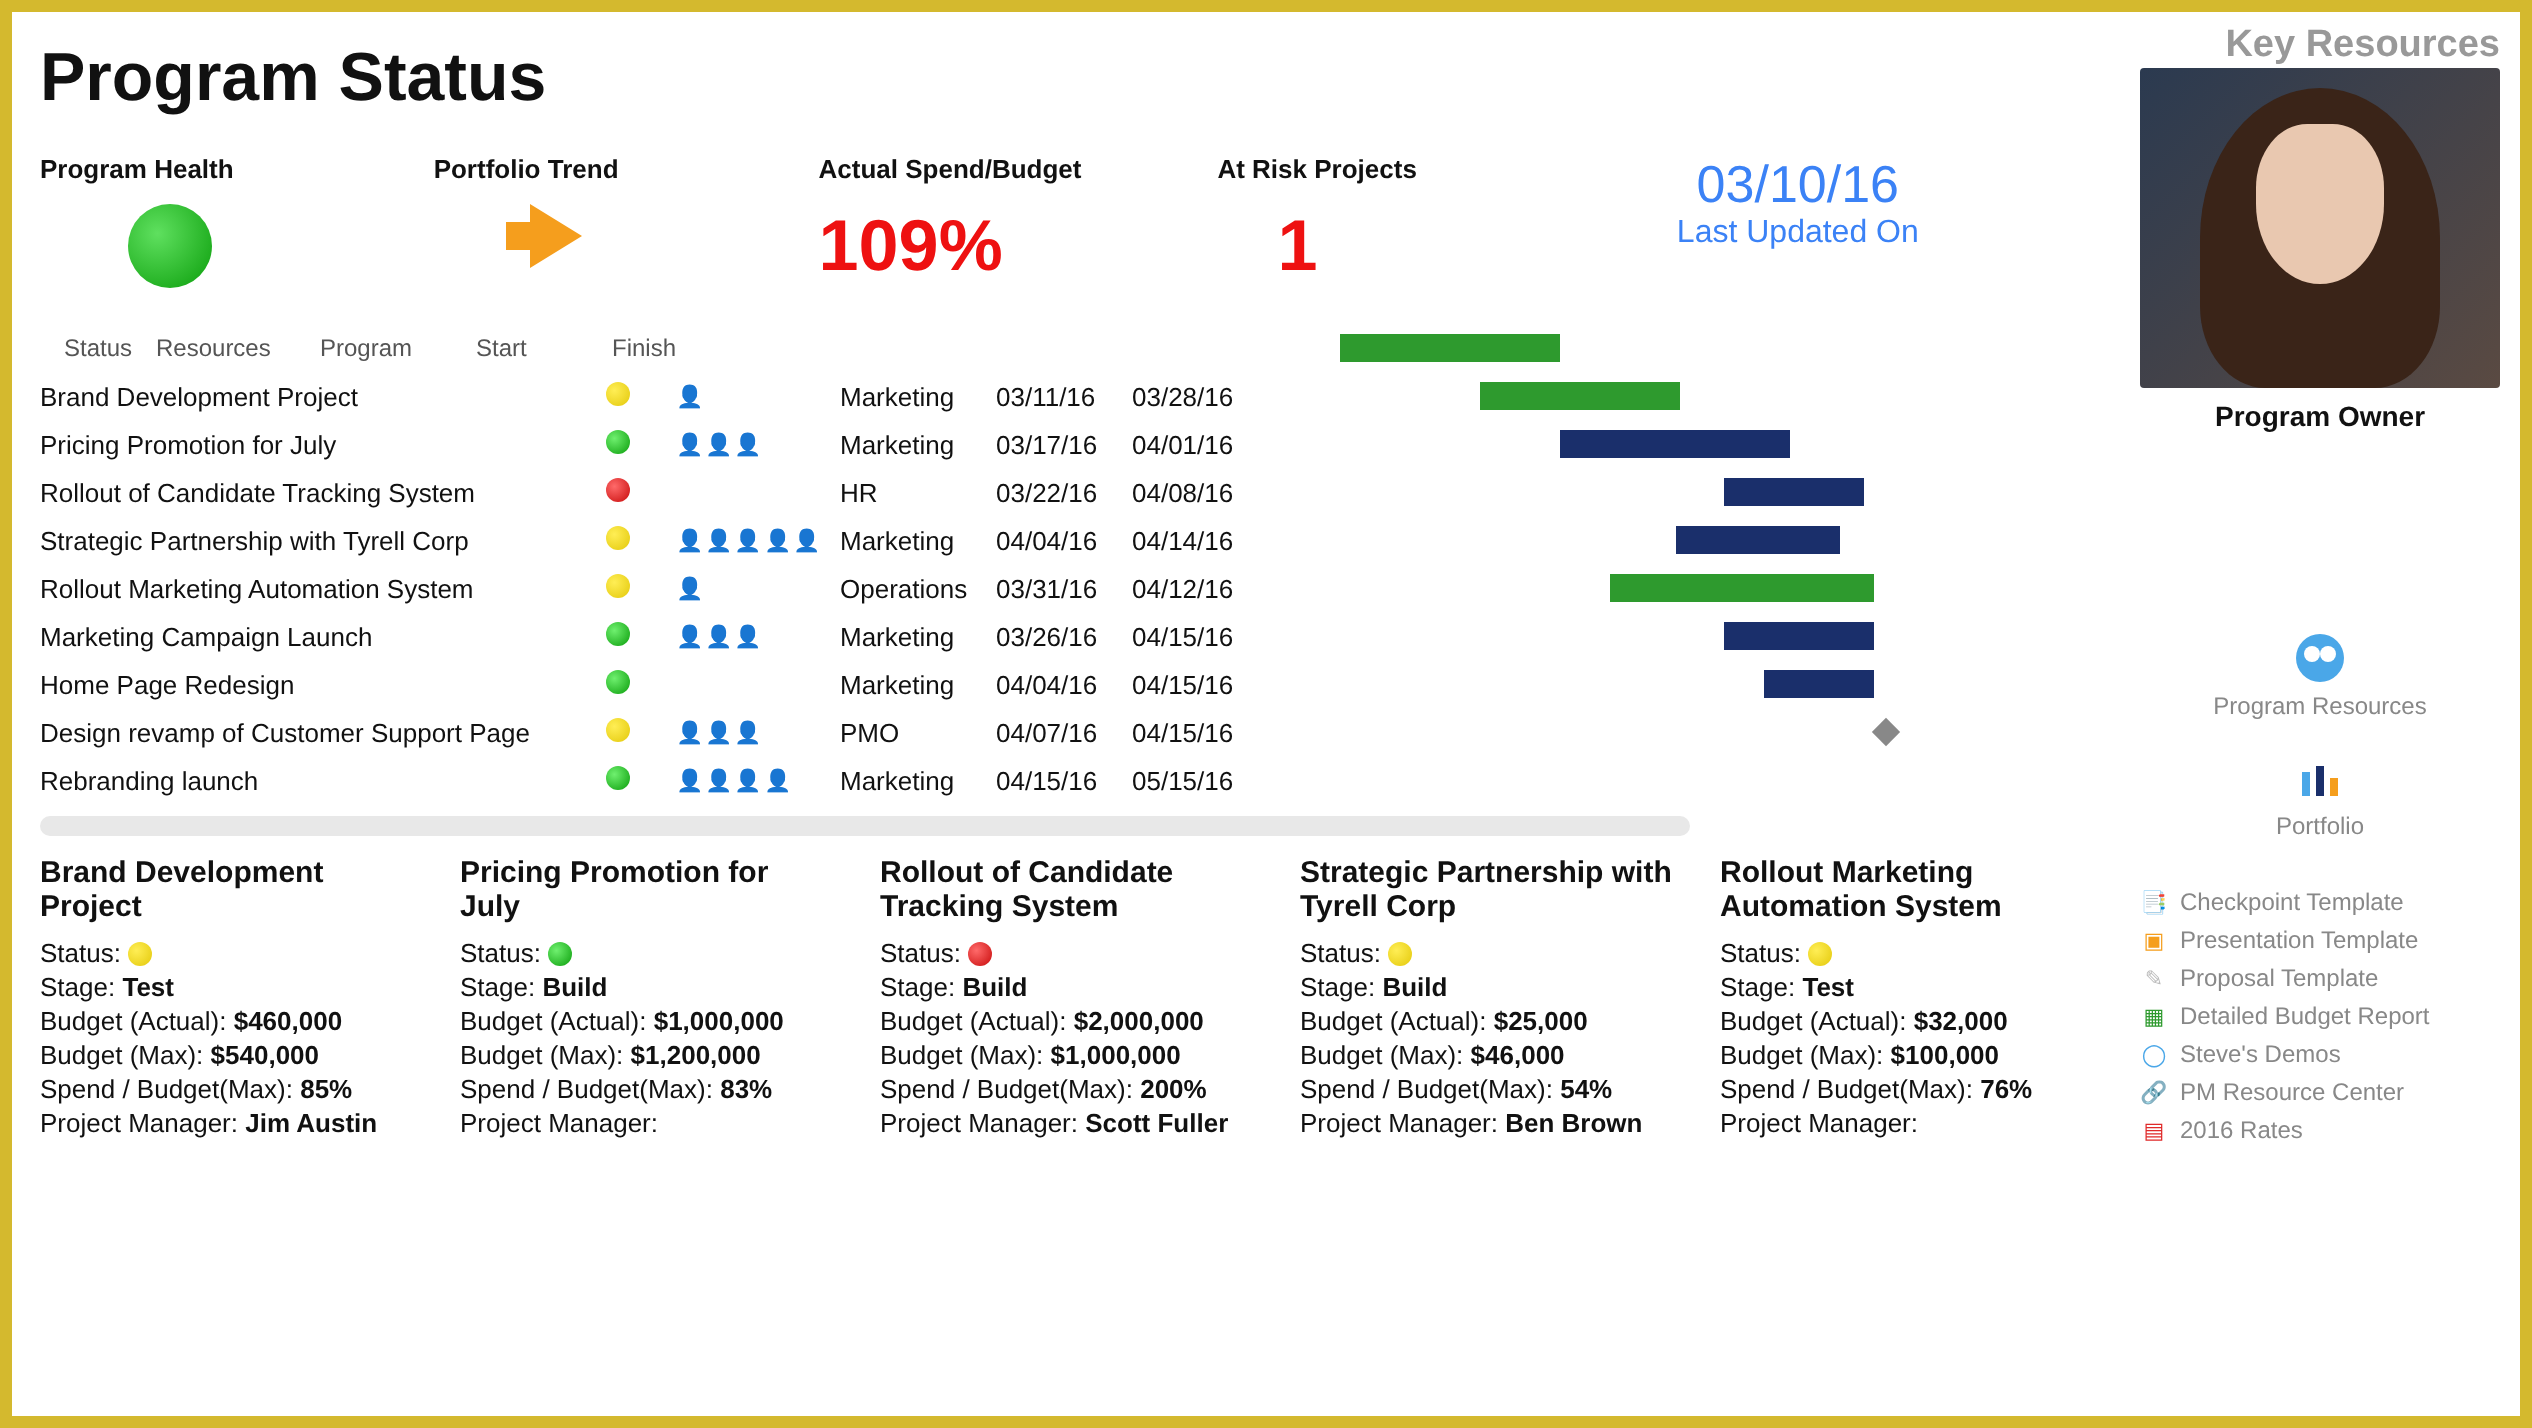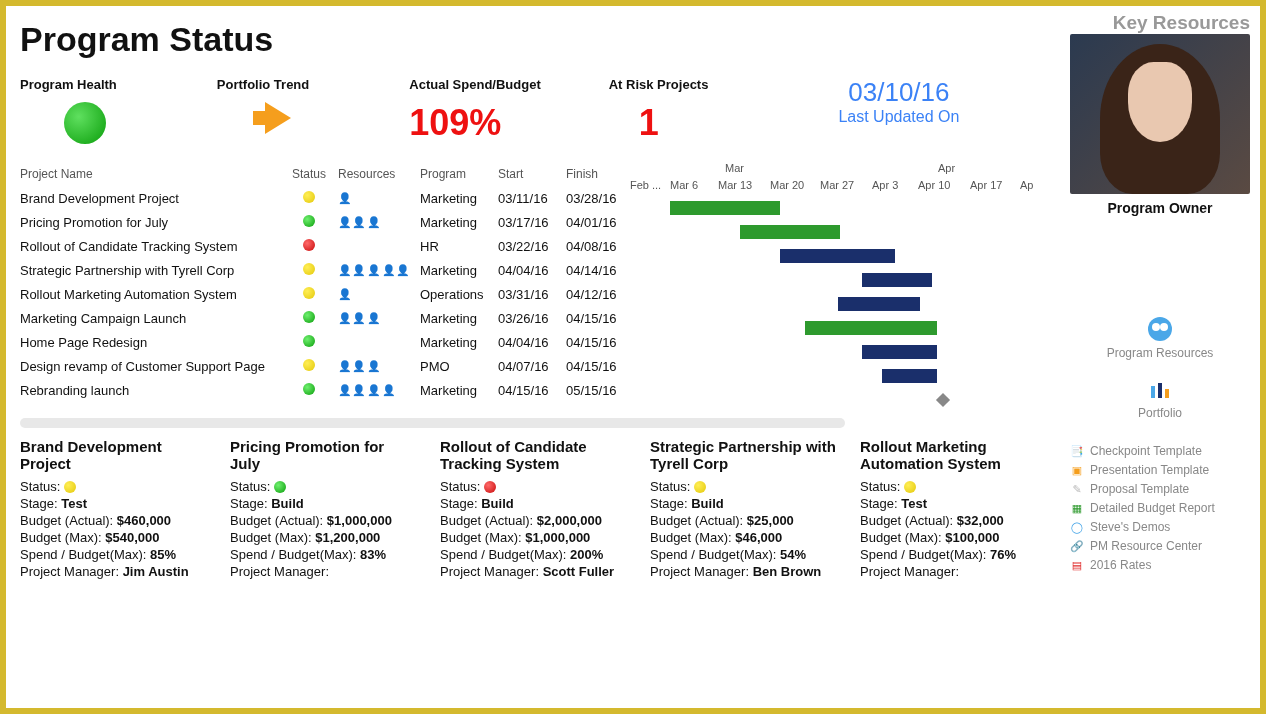--- a/index.html
+++ b/index.html
@@ -94,21 +94,20 @@
       </div>
       <div class="updated" style="margin-left:90px;">
         <div class="date">03/10/16</div>
         <div class="lbl">Last Updated On</div>
       </div>
     </div>
 
     <div class="grid-area">
       <div class="grid-left">
         <div class="row hdr">
-          <div class="col-name">Project Name</div>
           <div class="col-status">Status</div>
           <div class="col-res">Resources</div>
           <div class="col-prog">Program</div>
           <div class="col-start">Start</div>
           <div class="col-finish">Finish</div>
         </div>
         <div id="rows-body">
             <div class="row">
               <div class="col-name">Brand Development Project</div>
               <div class="col-status"><span class="dot yellow"></span></div>
@@ -177,33 +176,20 @@
               <div class="col-name">Rebranding launch</div>
               <div class="col-status"><span class="dot green"></span></div>
               <div class="col-res people">👤👤👤👤</div>
               <div class="col-prog">Marketing</div>
               <div class="col-start">04/15/16</div>
               <div class="col-finish">05/15/16</div>
             </div>
           </div>
       </div>
       <div class="gantt">
-        <div class="gantt-hdr">
-          <span class="month" style="left:95px;">Mar</span>
-          <span class="month" style="left:308px;">Apr</span>
-          <span class="wk" style="left:0px;">Feb ...</span>
-          <span class="wk" style="left:40px;">Mar 6</span>
-          <span class="wk" style="left:88px;">Mar 13</span>
-          <span class="wk" style="left:140px;">Mar 20</span>
-          <span class="wk" style="left:190px;">Mar 27</span>
-          <span class="wk" style="left:242px;">Apr 3</span>
-          <span class="wk" style="left:288px;">Apr 10</span>
-          <span class="wk" style="left:340px;">Apr 17</span>
-          <span class="wk" style="left:390px;">Ap</span>
-        </div>
         <div id="gantt-body">
             <div class="gantt-row">
               <div class="bar green" style="left:40px;width:110px;"></div>
             </div>
             <div class="gantt-row">
               <div class="bar green" style="left:110px;width:100px;"></div>
             </div>
             <div class="gantt-row">
               <div class="bar navy" style="left:150px;width:115px;"></div>
             </div>

